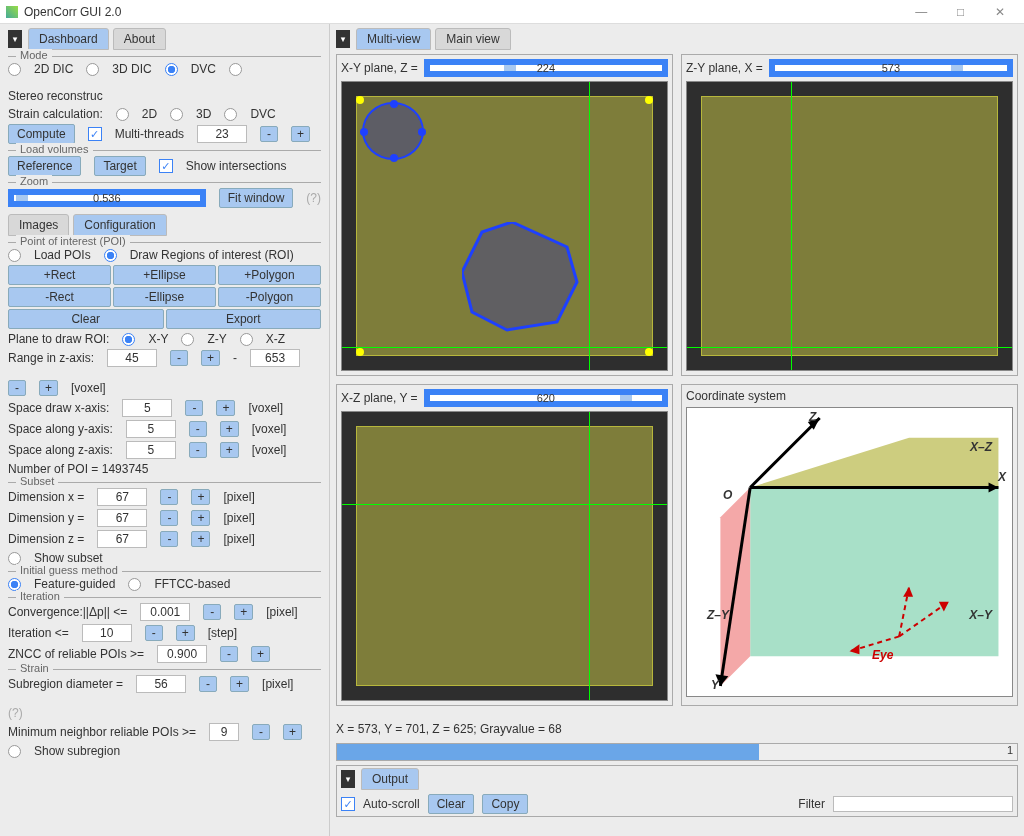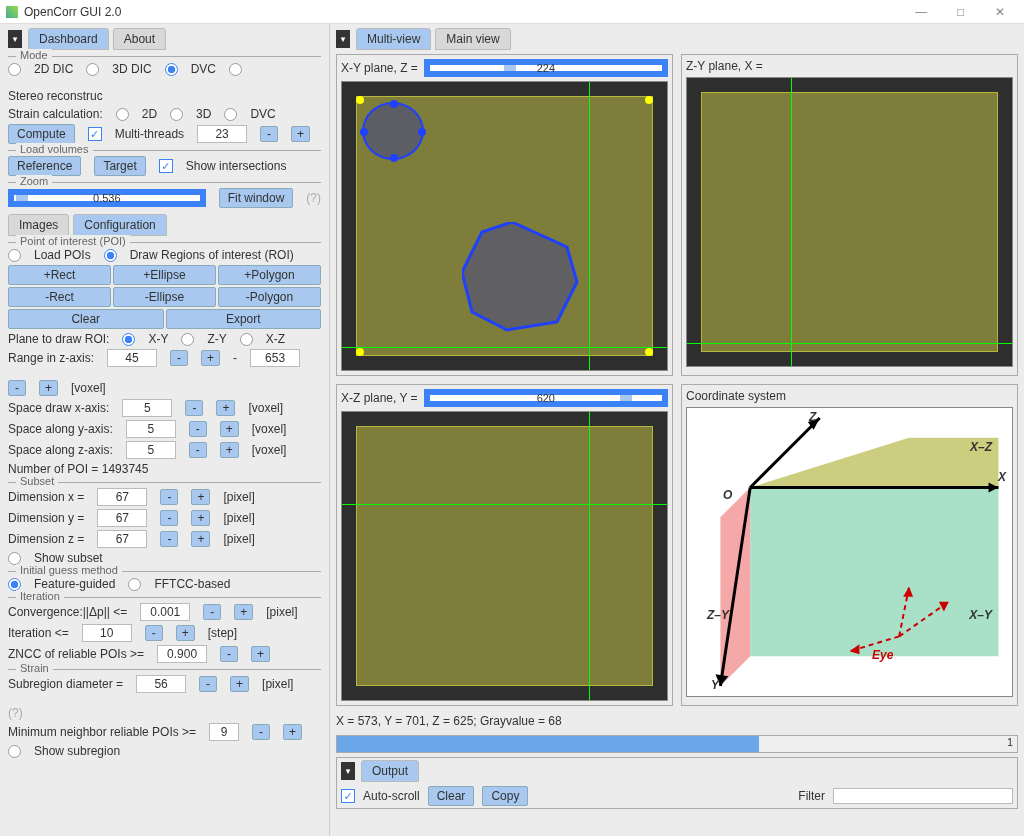--- a/index.html
+++ b/index.html
@@ -330,20 +330,24 @@
               <polygon points="50,0 105,25 115,60 95,100 45,108 10,90 0,50 20,10" fill="rgba(80,80,120,0.65)" stroke="#1e40ff" stroke-width="3"></polygon>
             </svg>
             <span class="pt" style="left:46px;top:-4px"></span><span class="pt" style="left:101px;top:21px"></span><span class="pt" style="left:111px;top:56px"></span><span class="pt" style="left:91px;top:96px"></span><span class="pt" style="left:41px;top:104px"></span><span class="pt" style="left:6px;top:86px"></span><span class="pt" style="left:-4px;top:46px"></span><span class="pt" style="left:16px;top:6px"></span>
           </div>
         </div>
       </div>
 
       <div class="viewpanel">
         <div class="viewheader">
           <label>Z-Y plane, X =</label>
+          <div class="slider">
+              <div class="thumb" style="left:76%"></div>
+              <span class="val">573</span>
+            </div>
         </div>
         <div class="viewcanvas">
           <div class="foam-overlay"></div>
           <div class="crosshair-v" style="left:32%"></div>
           <div class="crosshair-h" style="top:92%"></div>
         </div>
       </div>
 
       <div class="viewpanel">
         <div class="viewheader">
@@ -389,21 +393,21 @@
           <span style="position:absolute;left:24px;bottom:4px;font-weight:bold;font-style:italic">Y</span>
           <span style="position:absolute;left:36px;top:80px;font-weight:bold;font-style:italic">O</span>
           <span style="position:absolute;right:20px;top:32px;font-weight:bold;font-style:italic">X–Z</span>
           <span style="position:absolute;left:20px;top:200px;font-weight:bold;font-style:italic">Z–Y</span>
           <span style="position:absolute;right:20px;top:200px;font-weight:bold;font-style:italic">X–Y</span>
           <span style="position:absolute;left:185px;top:240px;font-weight:bold;font-style:italic;color:#c00">Eye</span>
         </div>
       </div>
     </div>
 
-    <div class="row" style="margin-top:8px">
+    <div class="row" style="margin-top:16px">
         <label>X = 573, Y = 701, Z = 625; Grayvalue = 68</label>
       </div>
     <div class="progress">
         <div class="fill"></div>
         <span class="pct">1</span>
       </div>
 
     <div class="output-panel">
       <div class="tabrow">
         <span class="toggle-strip">▾</span>

